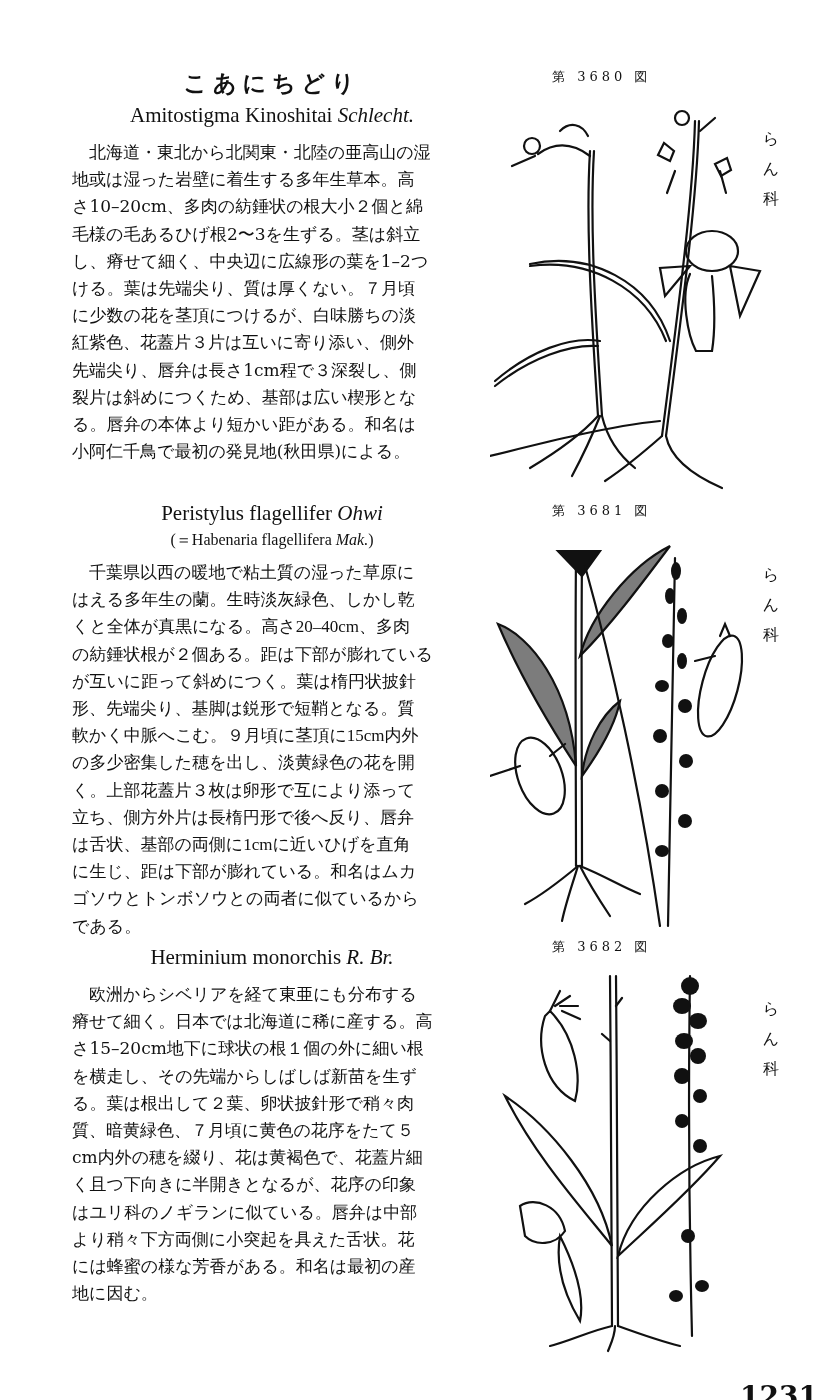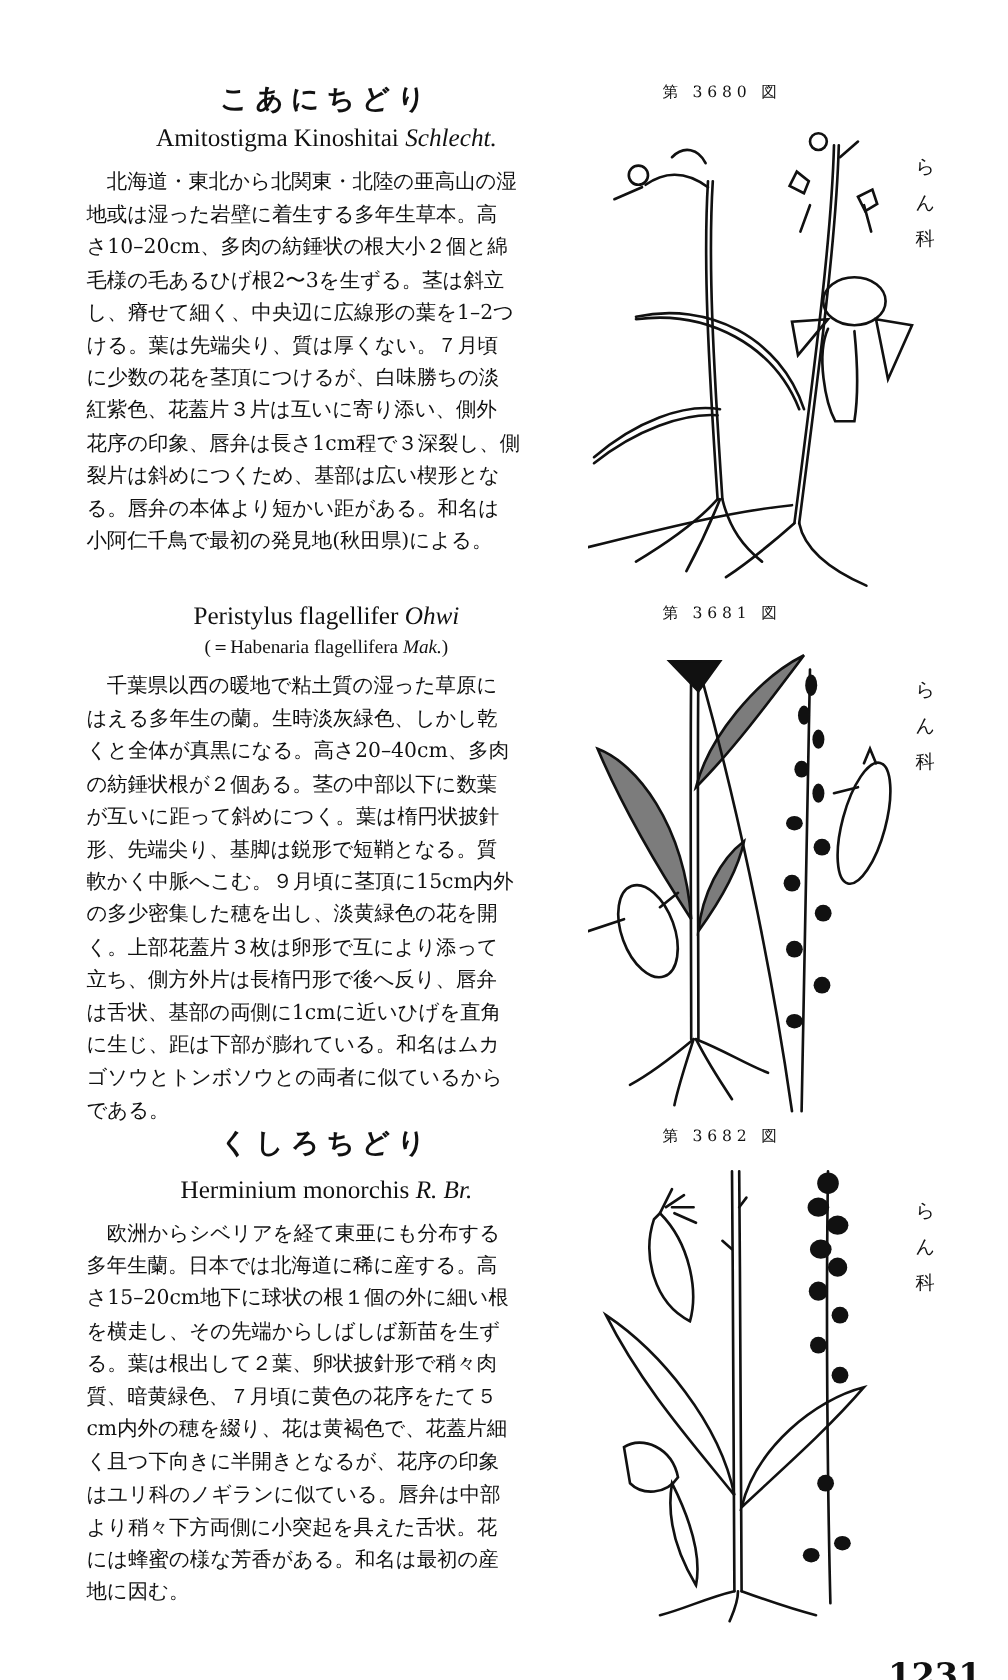--- a/index.html
+++ b/index.html
@@ -61,63 +61,62 @@
     </div>
     <div class="entry-body">
       <span class="line">　北海道・東北から北関東・北陸の亜高山の湿</span>
       <span class="line">地或は湿った岩壁に着生する多年生草本。高</span>
       <span class="line">さ10–20cm、多肉の紡錘状の根大小２個と綿</span>
       <span class="line">毛様の毛あるひげ根2〜3を生ずる。茎は斜立</span>
       <span class="line">し、瘠せて細く、中央辺に広線形の葉を1–2つ</span>
       <span class="line">ける。葉は先端尖り、質は厚くない。７月頃</span>
       <span class="line">に少数の花を茎頂につけるが、白味勝ちの淡</span>
       <span class="line">紅紫色、花蓋片３片は互いに寄り添い、側外</span>
-      <span class="line">花序の印象、唇弁は長さ1cm程で３深裂し、側</span>
+      <span class="line">先端尖り、唇弁は長さ1cm程で３深裂し、側</span>
       <span class="line">裂片は斜めにつくため、基部は広い楔形とな</span>
       <span class="line">る。唇弁の本体より短かい距がある。和名は</span>
       <span class="line">小阿仁千鳥で最初の発見地(秋田県)による。</span>
     </div>
   </div>
 
   <div class="entry" style="top:462px;">
     <div class="entry-sci">
       <span>Peristylus flagellifer</span>
       <i>Ohwi</i>
     </div>
     <div class="entry-syn">
       <span>(＝</span><span>Habenaria flagellifera</span>
       <i>Mak.</i><span>)</span>
     </div>
-    <div class="entry-body" style="margin-top:6px;">
+    <div class="entry-body" style="margin-top:6px;font-family:Liberation Serif, serif;">
       <span class="line">　千葉県以西の暖地で粘土質の湿った草原に</span>
       <span class="line">はえる多年生の蘭。生時淡灰緑色、しかし乾</span>
       <span class="line">くと全体が真黒になる。高さ20–40cm、多肉</span>
-      <span class="line">の紡錘状根が２個ある。茎の中部以下に数葉</span>
+      <span class="line">の紡錘状根が２個ある。距は下部が膨れている</span>
       <span class="line">が互いに距って斜めにつく。葉は楕円状披針</span>
       <span class="line">形、先端尖り、基脚は鋭形で短鞘となる。質</span>
       <span class="line">軟かく中脈へこむ。９月頃に茎頂に15cm内外</span>
       <span class="line">の多少密集した穂を出し、淡黄緑色の花を開</span>
       <span class="line">く。上部花蓋片３枚は卵形で互により添って</span>
       <span class="line">立ち、側方外片は長楕円形で後へ反り、唇弁</span>
       <span class="line">は舌状、基部の両側に1cmに近いひげを直角</span>
       <span class="line">に生じ、距は下部が膨れている。和名はムカ</span>
       <span class="line">ゴソウとトンボソウとの両者に似ているから</span>
       <span class="line">である。</span>
     </div>
   </div>
 
   <div class="entry" style="top:900px;">
-    <h2 class="entry-title">くしろちどり</h2>
     <div class="entry-sci" style="margin-top:8px;">
       <span>Herminium monorchis</span>
       <i>R. Br.</i>
     </div>
     <div class="entry-body">
       <span class="line">　欧洲からシベリアを経て東亜にも分布する</span>
-      <span class="line">多年生蘭。日本では北海道に稀に産する。高</span>
+      <span class="line">瘠せて細く。日本では北海道に稀に産する。高</span>
       <span class="line">さ15–20cm地下に球状の根１個の外に細い根</span>
       <span class="line">を横走し、その先端からしばしば新苗を生ず</span>
       <span class="line">る。葉は根出して２葉、卵状披針形で稍々肉</span>
       <span class="line">質、暗黄緑色、７月頃に黄色の花序をたて５</span>
       <span class="line">cm内外の穂を綴り、花は黄褐色で、花蓋片細</span>
       <span class="line">く且つ下向きに半開きとなるが、花序の印象</span>
       <span class="line">はユリ科のノギランに似ている。唇弁は中部</span>
       <span class="line">より稍々下方両側に小突起を具えた舌状。花</span>
       <span class="line">には蜂蜜の様な芳香がある。和名は最初の産</span>
       <span class="line">地に因む。</span>

